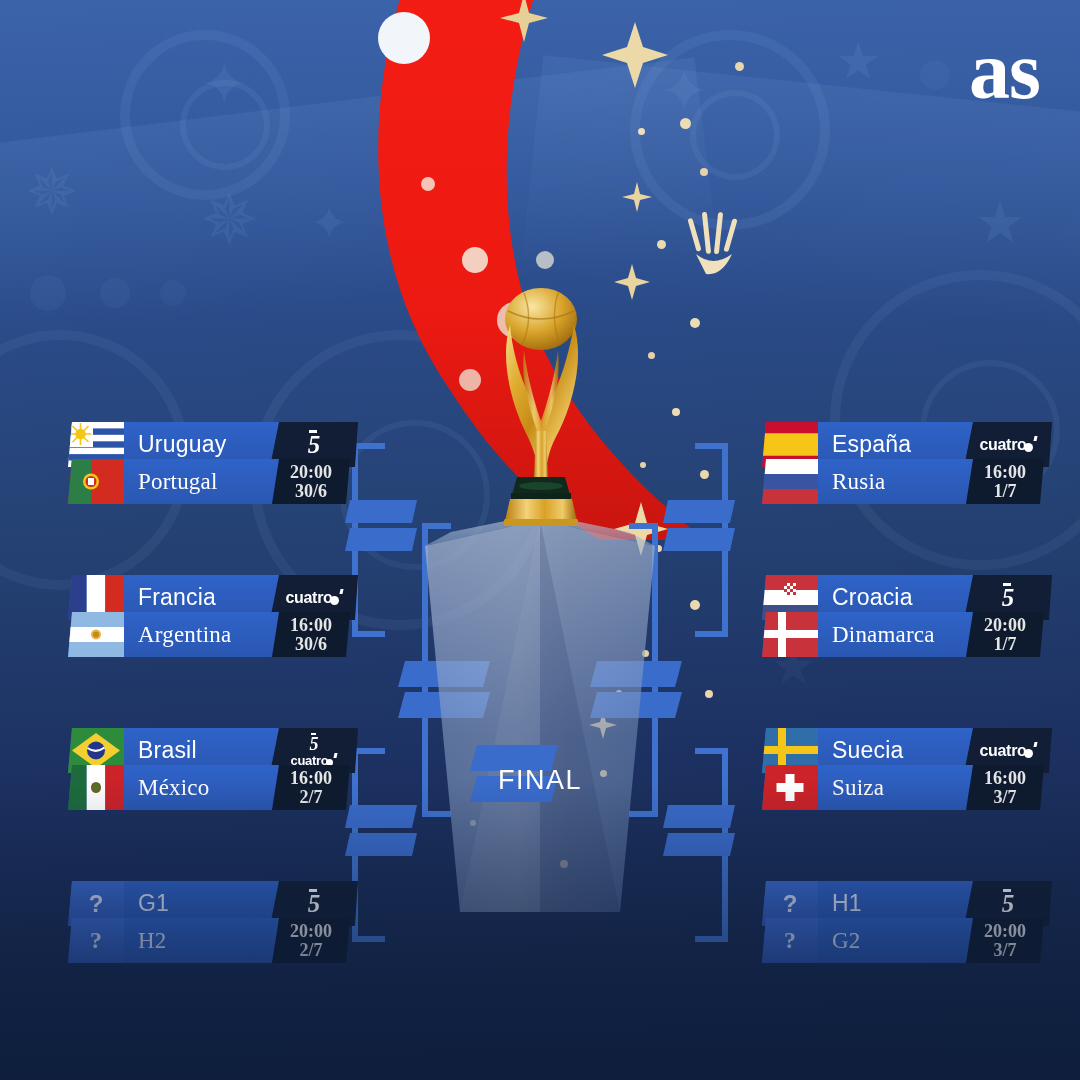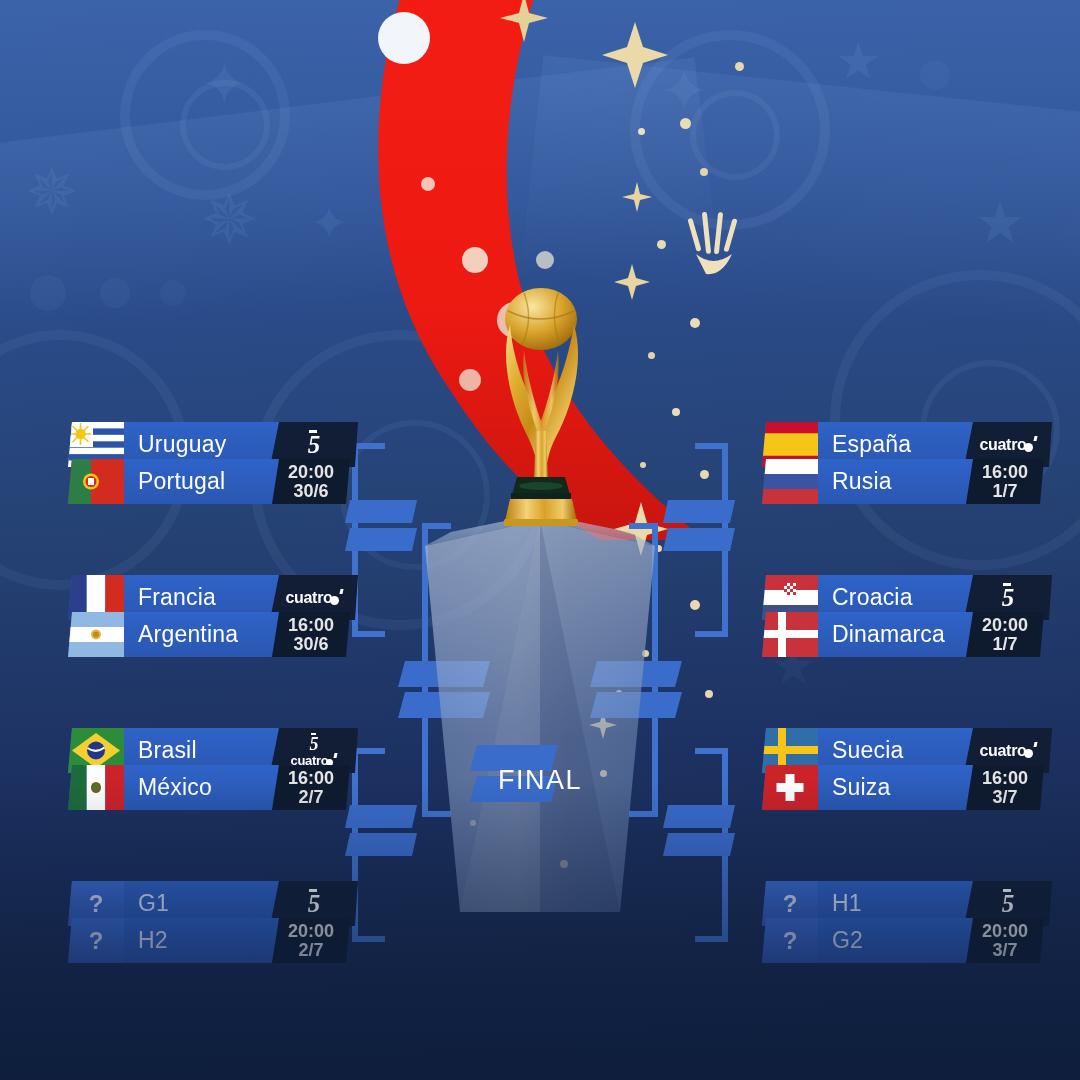--- a/index.html
+++ b/index.html
@@ -78,21 +78,21 @@
   }
 
   
   .match { position:absolute; width:268px; height:100px; }
   .match.right { width:268px;text-align:right; }
   .slot {
     position:absolute; left:0; height:45px; width:100%;
     display:flex; align-items:stretch;
   }
   .slot.top { top:16px; }
-  .slot.bot { top:53px; }
+  .slot.bot { top:53px;font-family:Liberation Serif, serif; }
 
   .slot-bar {
     position:relative; flex:1; height:45px;
     background:linear-gradient(180deg,#2f63c8,#2a57b2);
     display:flex; align-items:center;
     clip-path:polygon(4px 0, 100% 0, calc(100% - 7px) 100%, 0 100%);
   }
 
   .flag {
     width:56px; height:45px; flex:0 0 56px;
@@ -286,20 +286,21 @@
     <span class="dot" style="left:616px;top:690px;width:6px;height:6px;background:#e4d1a4;"></span>
     <span class="dot" style="left:705px;top:690px;width:8px;height:8px;background:#e8d6ad;"></span>
     <span class="dot" style="left:600px;top:770px;width:7px;height:7px;background:#e0cb9c;"></span>
     <span class="dot" style="left:560px;top:860px;width:8px;height:8px;background:#d8c296;opacity:.75;"></span>
     <span class="dot" style="left:470px;top:820px;width:6px;height:6px;background:#d8c296;opacity:.6;"></span>
   </div>
 
   <div class="header">
   </div>
 
+  <div class="as-logo">as</div>
 
   <div>
 
     <svg style="position:absolute;left:345px;top:440px;width:60px;height:200px;" viewBox="0 0 60 200">
       <path d="M40 6 H10 V194 H40" stroke="#3f72cf" stroke-width="6" fill="none"></path>
     </svg>
     <svg style="position:absolute;left:345px;top:745px;width:60px;height:200px;" viewBox="0 0 60 200">
       <path d="M40 6 H10 V194 H40" stroke="#3f72cf" stroke-width="6" fill="none"></path>
     </svg>
 

